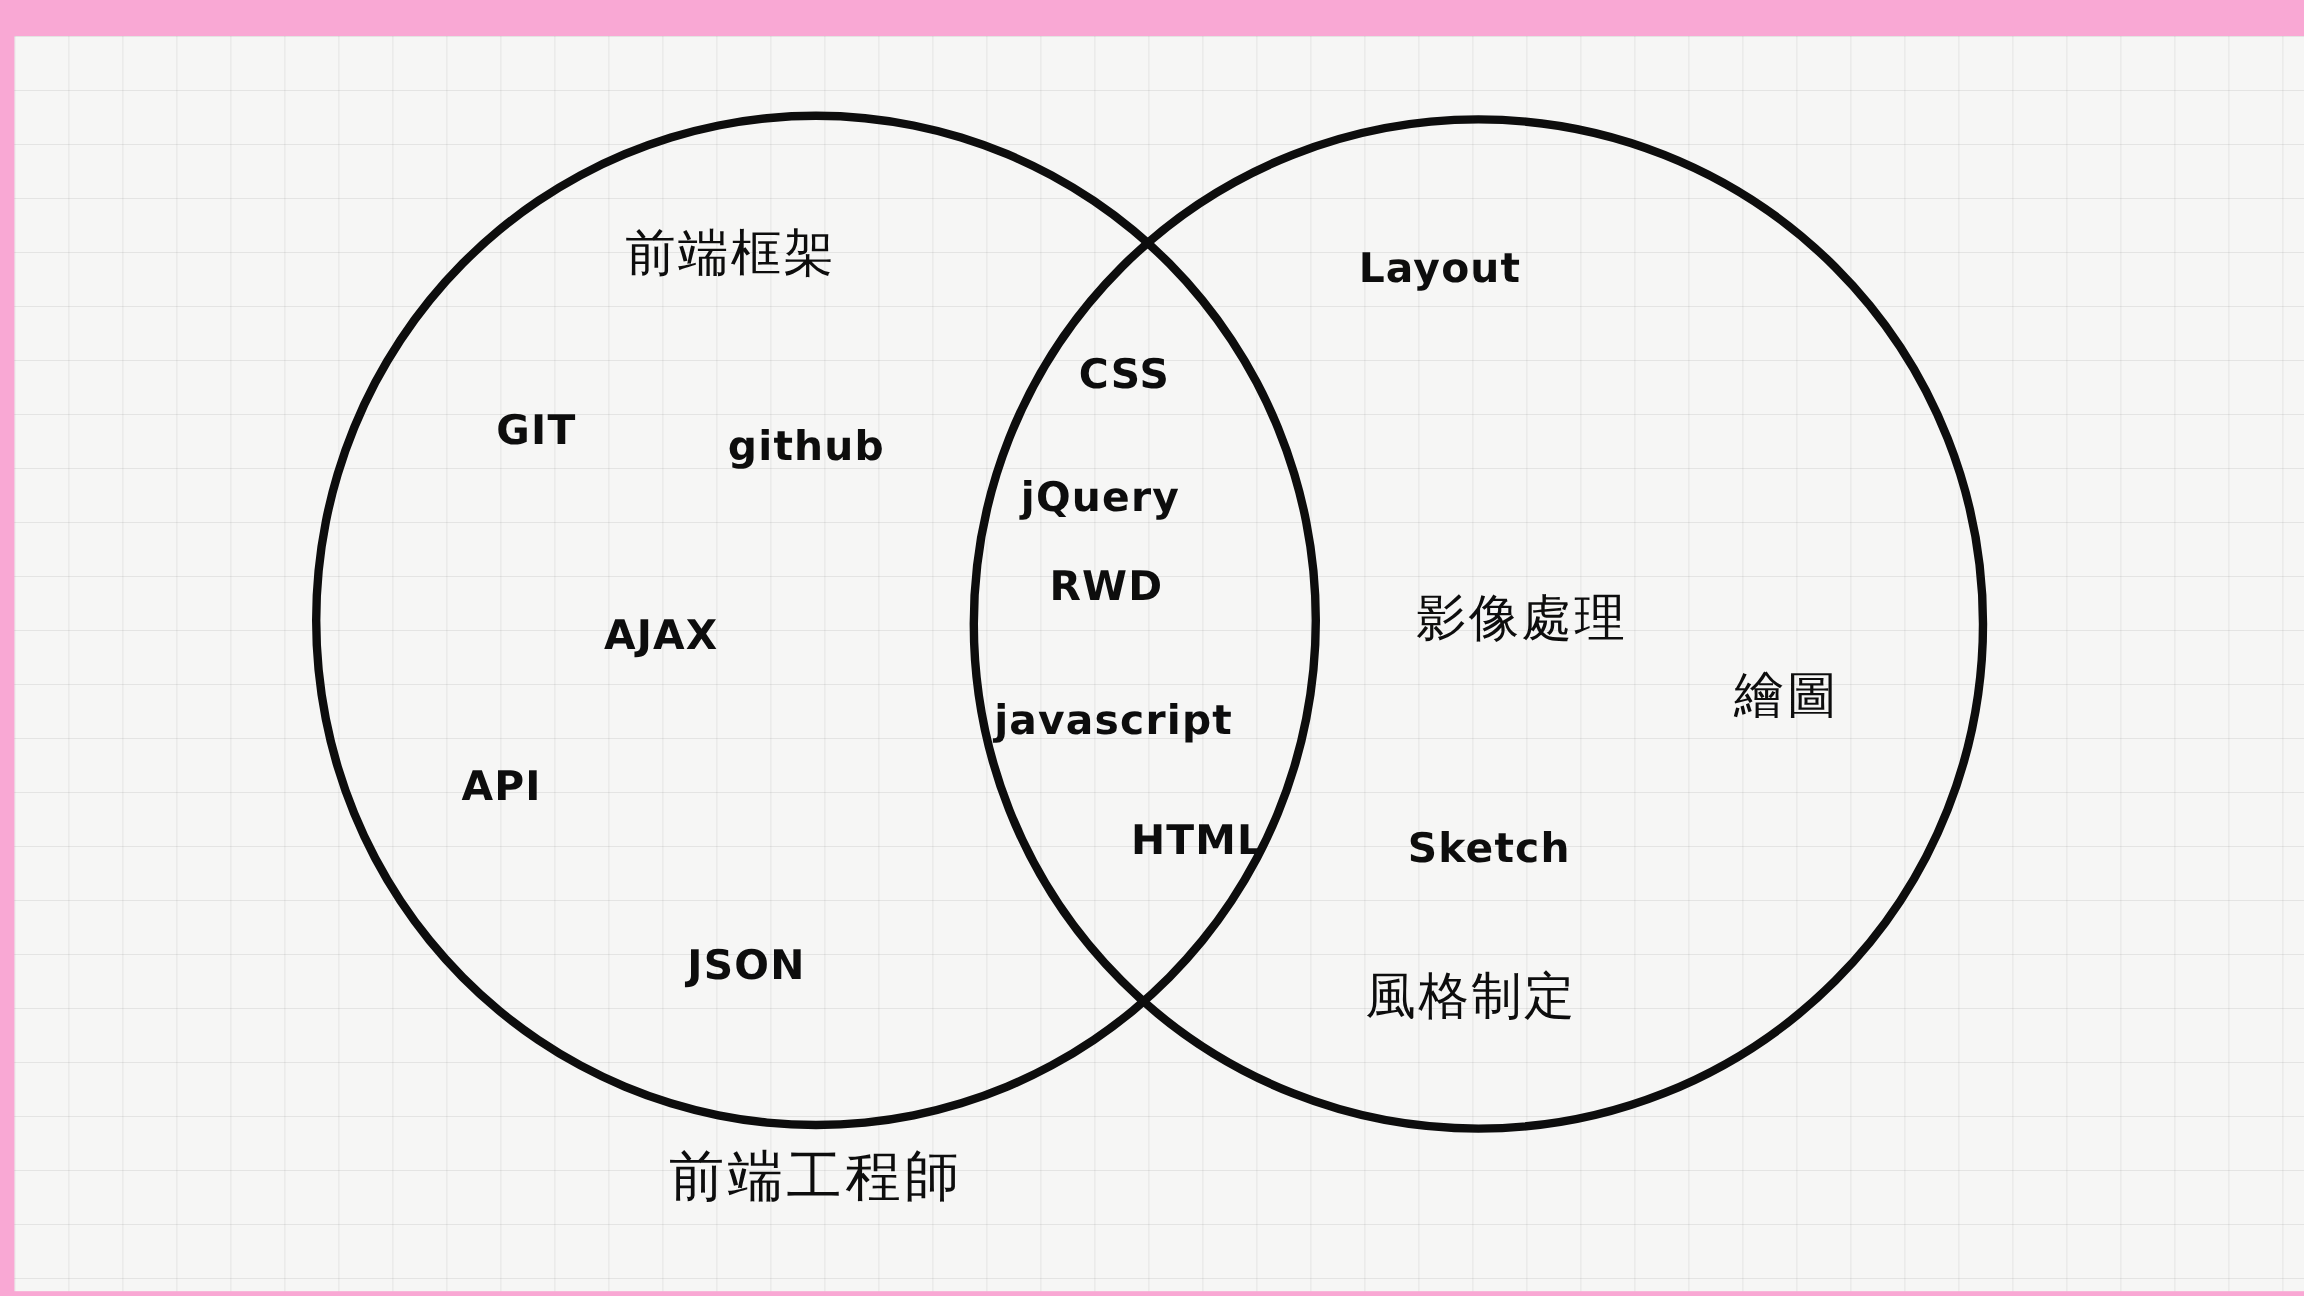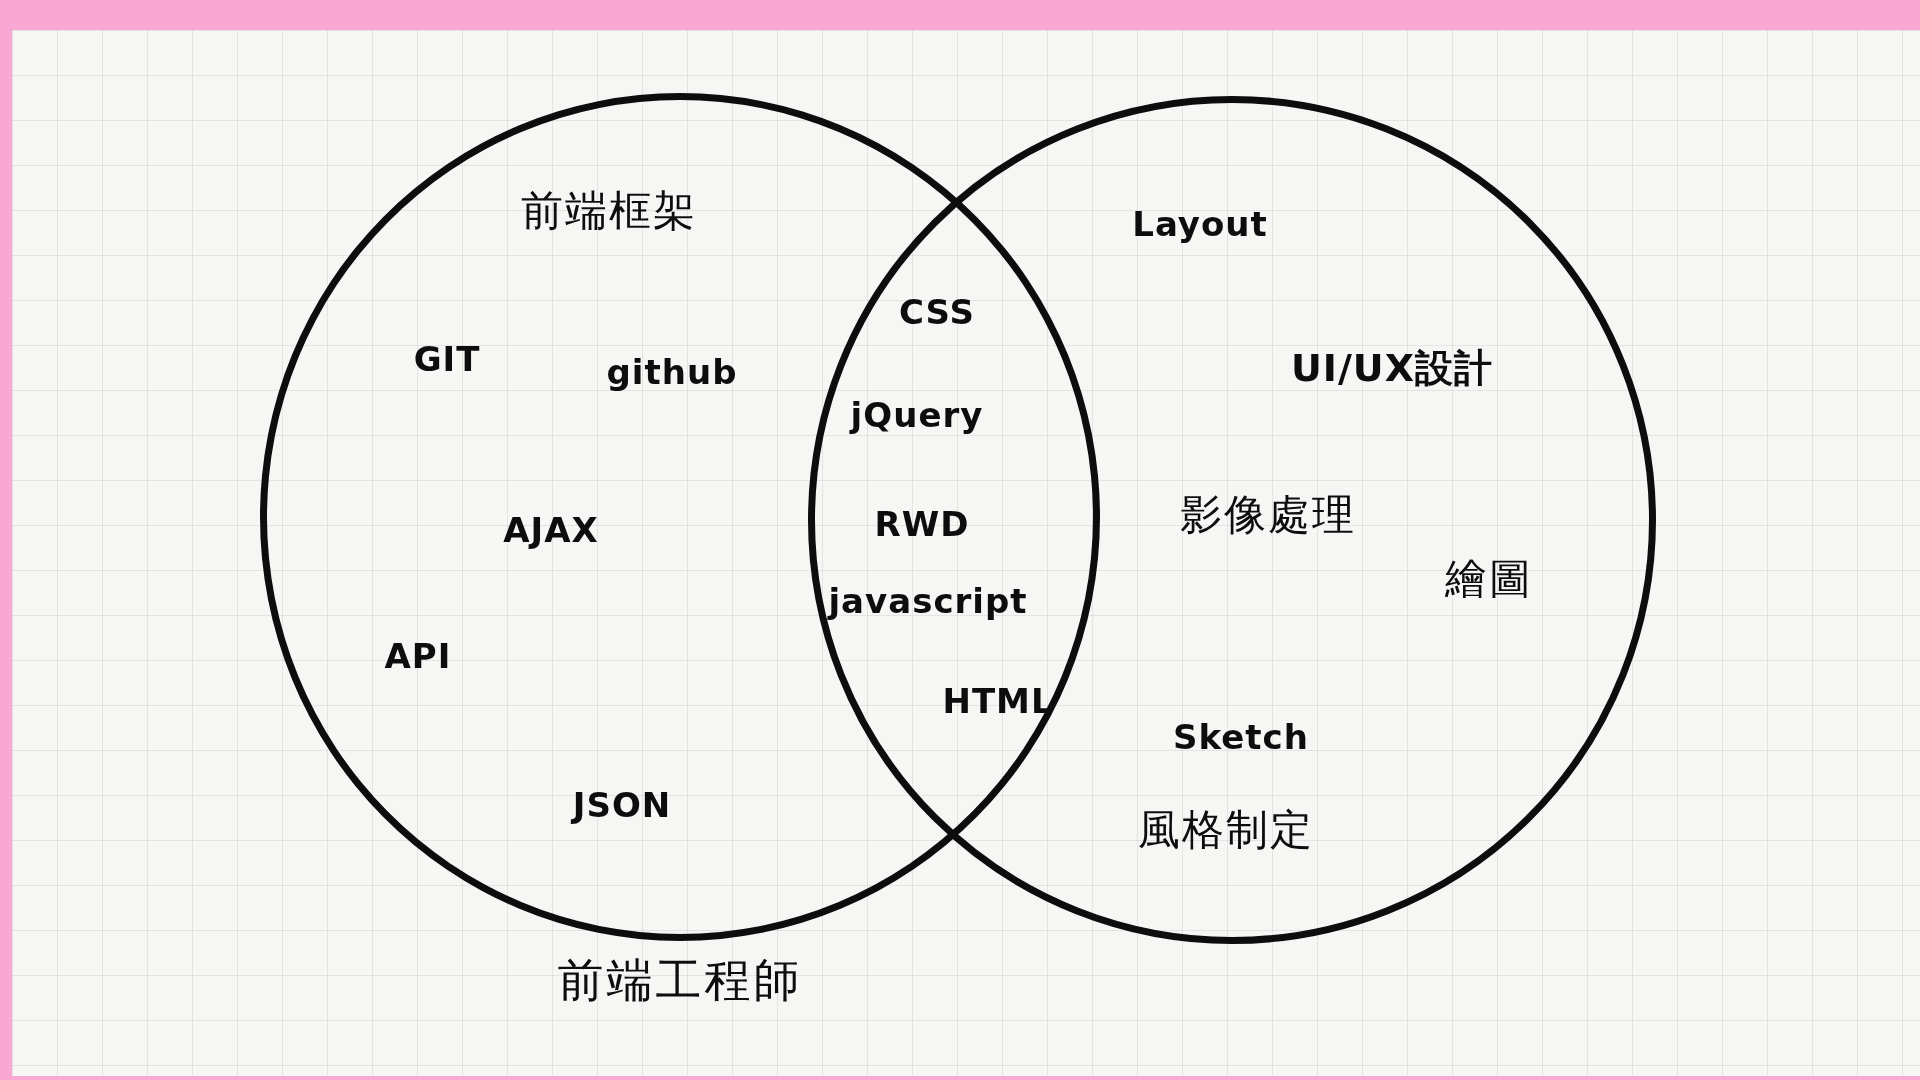--- a/index.html
+++ b/index.html
@@ -90,27 +90,26 @@
 
     <span class="label zh" style="left:597px; top:181px;">前端框架</span>
     <span class="label en" style="left:435px; top:329px;">GIT</span>
     <span class="label en" style="left:660px; top:342px;">github</span>
     <span class="label en" style="left:539px; top:500px;">AJAX</span>
     <span class="label en" style="left:406px; top:626px;">API</span>
     <span class="label en" style="left:610px; top:775px;">JSON</span>
 
     <span class="label en" style="left:925px; top:282px;">CSS</span>
     <span class="label en" style="left:905px; top:385px;">jQuery</span>
-    <span class="label en" style="left:910px; top:494px;">RWD</span>
+    <span class="label en" style="left:910px; top:459px;">RWD</span>
     <span class="label en" style="left:916px; top:571px;">javascript</span>
     <span class="label en" style="left:986px; top:671px;">HTML</span>
 
     <span class="label en" style="left:1188px; top:194px;">Layout</span>
-    <span class="label mixed" style="left:1380px; top:338px;">UI/UX設計</span>
     <span class="label zh" style="left:1256px; top:485px;">影像處理</span>
     <span class="label zh" style="left:1477px; top:549px;">繪圖</span>
-    <span class="label en" style="left:1229px; top:677px;margin-top:30px;">Sketch</span>
+    <span class="label en" style="left:1229px; top:677px;">Sketch</span>
     <span class="label zh" style="left:1214px; top:800px;">風格制定</span>
 
     <span class="label zh-title" style="left:668px; top:951px;">前端工程師</span>
 
   </div>
 </div>
 
 </body></html>

